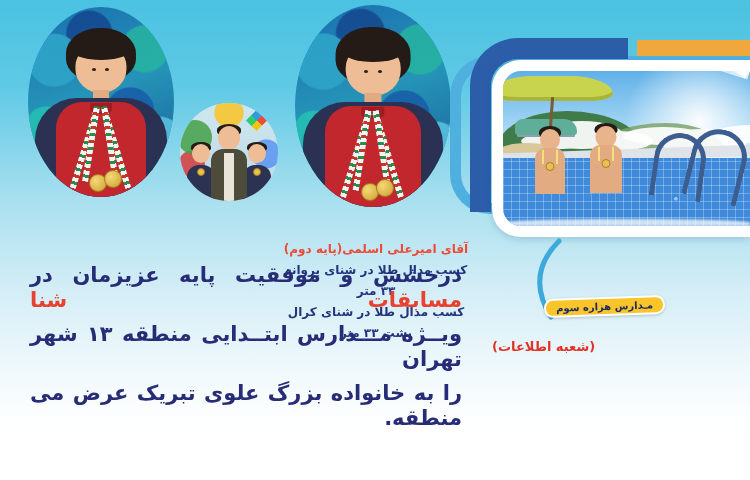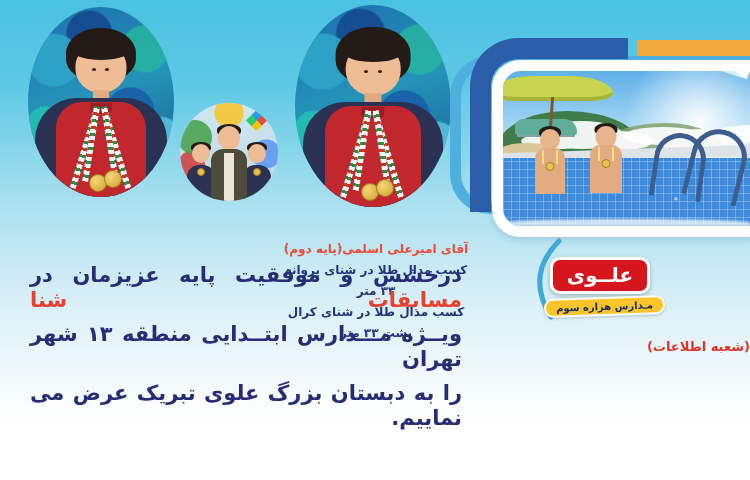--- a/index.html
+++ b/index.html
@@ -158,21 +158,21 @@
   .logo-arc{ position:absolute; left:528px; top:238px; }
   .logo-red{ position:absolute; left:550px; top:257px; width:100px; height:37px; background:#d6161c;
              border:3px solid #fff; border-radius:10px; box-shadow:0 2px 5px rgba(0,0,0,.25);
              color:#fff; font-weight:bold; font-size:20px; line-height:31px; text-align:center; direction:rtl; }
   .logo-ribbon{ position:absolute; left:544px; top:297px; width:121px; height:19px; background:#f9c52b;
                 border:2px solid #fff; border-radius:9px; transform:rotate(-2deg);
                 color:#1c2b63; font-weight:bold; font-size:10px; line-height:15px; text-align:center; direction:rtl;
                 box-shadow:0 1px 3px rgba(0,0,0,.2); }
   .school-line{ position:absolute; left:492px; top:318px; width:258px; text-align:center; direction:rtl;
                 color:#1d3a8c; font-weight:bold; font-size:14.5px; }
-  .branch-line{ position:absolute; left:492px; top:339px; width:258px; text-align:right; direction:rtl;
+  .branch-line{ position:absolute; left:492px; top:339px; width:258px; text-align:left; direction:rtl;
                 color:#e03427; font-weight:bold; font-size:13px; }
 </style>
 </head>
 <body>
 
 <div class="poster">
 
   <div class="oval oval-left">
     <div class="aqua-bg"></div>
     <div class="student">
@@ -242,21 +242,21 @@
 
   <div class="caption caption-right">
     <div class="red">آقای امیرعلی اسلمی(پایه دوم)</div>
     <div class="blue">کسب مدال طلا در شنای پروانه ۳۳ متر</div>
     <div class="blue">کسب مدال طلا در شنای کرال پشت ۳۳ متر</div>
   </div>
 
   <div class="message" dir="rtl">
     <div class="msg-line"><span>درخشش و موفقیت پایه عزیزمان در</span> <span class="red">مسابقات شنا</span></div>
     <div class="msg-line">ویــژه مـــدارس ابتــدایی منطقه ۱۳ شهر تهران</div>
-    <div class="msg-line">را به دبستان بزرگ علوی تبریک عرض می نماییم.</div>
+    <div class="msg-line">را به خانواده بزرگ علوی تبریک عرض می منطقه.</div>
   </div>
 
   <div class="frame-light"></div>
   <div class="frame-dark"></div>
   <div class="orange-bar"></div>
   <div class="photo-frame"></div>
   <div class="pool">
     <div class="sun"></div>
     <div class="ray r1"></div>
     <div class="ray r2"></div>
@@ -286,17 +286,16 @@
       <div class="sw-medal"></div>
     </div>
     <div class="rail ra1"></div>
     <div class="rail ra2"></div>
     <div class="foam"></div>
   </div>
 
   <svg class="logo-arc" width="36" height="82" viewBox="0 0 36 82">
     <path d="M 31 3 C 9 25 5 50 23 79" fill="none" stroke="#3fa9dc" stroke-width="5" stroke-linecap="round"></path>
   </svg>
-  <div class="logo-red">علــوی</div>
   <div class="logo-ribbon">مـدارس هزاره سوم</div>
   <div class="branch-line">(شعبه اطلاعات)</div>
 
 </div>
 
 </body></html>

